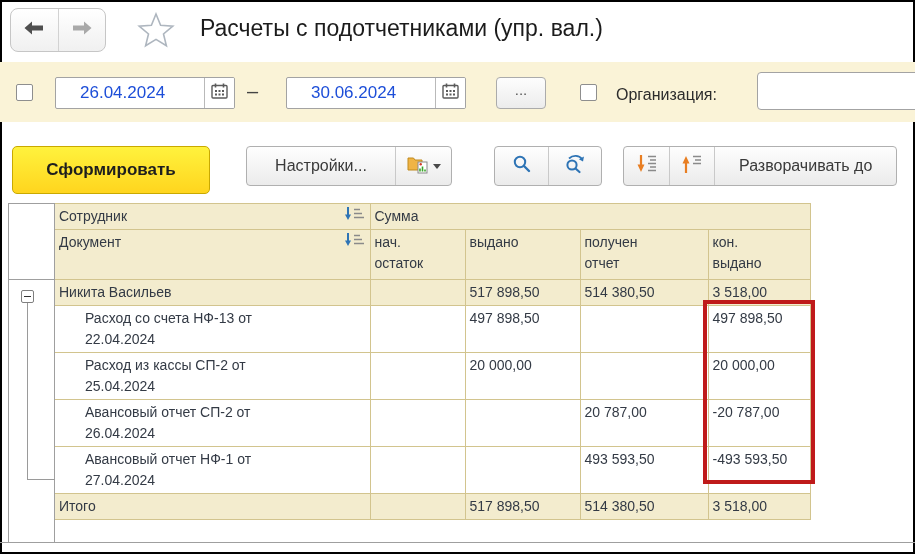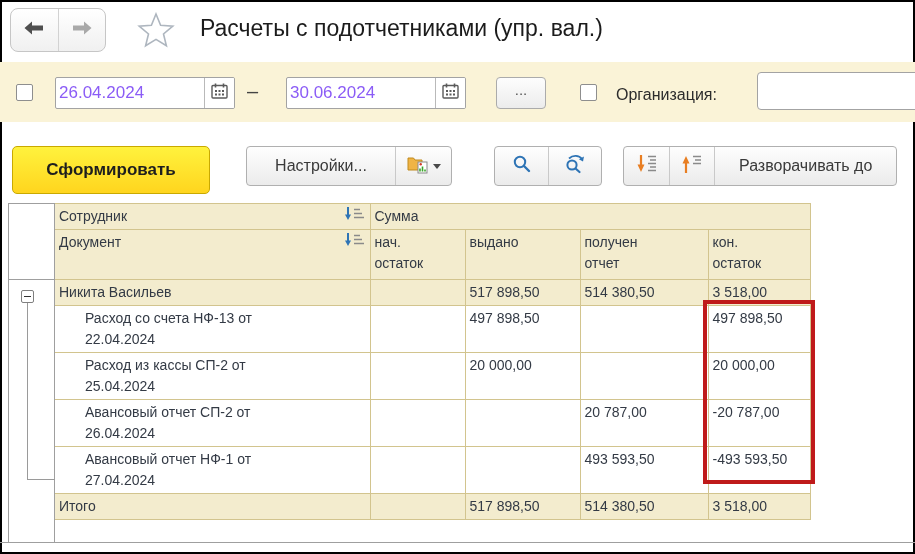--- a/index.html
+++ b/index.html
@@ -20,21 +20,21 @@
   
   .filter-bar { position:absolute; left:0; top:62px; width:915px; height:60px; background:#faf3d7; }
   .cb { appearance:none; -webkit-appearance:none; position:absolute; width:17px; height:17px;
         background:#fff; border:1px solid #8e8e8e; border-radius:2px; cursor:pointer; }
   #cb-period { left:16px; top:22px; }
   #cb-org { left:580px; top:22px; }
   .date-field { position:absolute; top:15px; height:32px; width:180px; display:flex;
     background:#fff; border:1px solid #a3a3a3; border-radius:2px; overflow:hidden; }
   #date-from { left:55px; } #date-to { left:286px; }
   .date-field input { flex:1; min-width:0; border:none; outline:none; font-family:inherit;
-    font-size:17px; color:#8b5cf6; padding-left:3px; background:transparent; }
+    font-size:17px; color:#1d4ed8; padding-left:24px; background:transparent; }
   .cal-btn { width:30px; display:flex; align-items:center; justify-content:center;
     border-left:1px solid #b9b9b9; cursor:pointer; background:#fff; }
   .range-sep { position:absolute; left:247px; top:18px; font-size:20px; color:#444; }
   .more-btn { position:absolute; left:496px; top:15px; width:50px; height:32px;
     border:1px solid #ababab; border-radius:4px; background:linear-gradient(#fdfdfd,#ececec);
     font-size:15px; color:#555; line-height:24px; text-align:center; cursor:pointer; }
   .org-label { position:absolute; left:616px; top:24px; font-size:16px; color:#2c2c2c; }
   .org-field { position:absolute; left:757px; top:10px; width:160px; height:38px;
     background:#fff; border:1px solid #a3a3a3; border-radius:4px 0 0 4px; font-family:inherit;
     font-size:16px; padding:0 8px; outline:none; }
@@ -260,21 +260,21 @@
               <path d="M4 1 v8.5" stroke="#2e74b5" stroke-width="2"></path>
               <path d="M1 8.5 L4 14 L7 8.5 Z" fill="#2e74b5"></path>
               <path d="M10 3.5 h6 M10 7.5 h8 M10 11.5 h10" stroke="#8a8a8a" stroke-width="1.6"></path>
             </svg>
           </span>
         </div>
       </td>
       <td class="hd subhead"><span>нач. остаток</span></td>
       <td class="hd subhead"><span>выдано</span></td>
       <td class="hd subhead"><span>получен отчет</span></td>
-      <td class="hd subhead"><span>кон. остаток</span></td>
+      <td class="hd subhead"><span>кон. выдано</span></td>
     </tr>
 
     <tr class="r-group">
       <td class="grp">Никита Васильев</td>
       <td class="grp num"></td>
       <td class="grp num">517 898,50</td>
       <td class="grp num">514 380,50</td>
       <td class="grp num">3 518,00</td>
     </tr>
     <tr class="r-detail">

